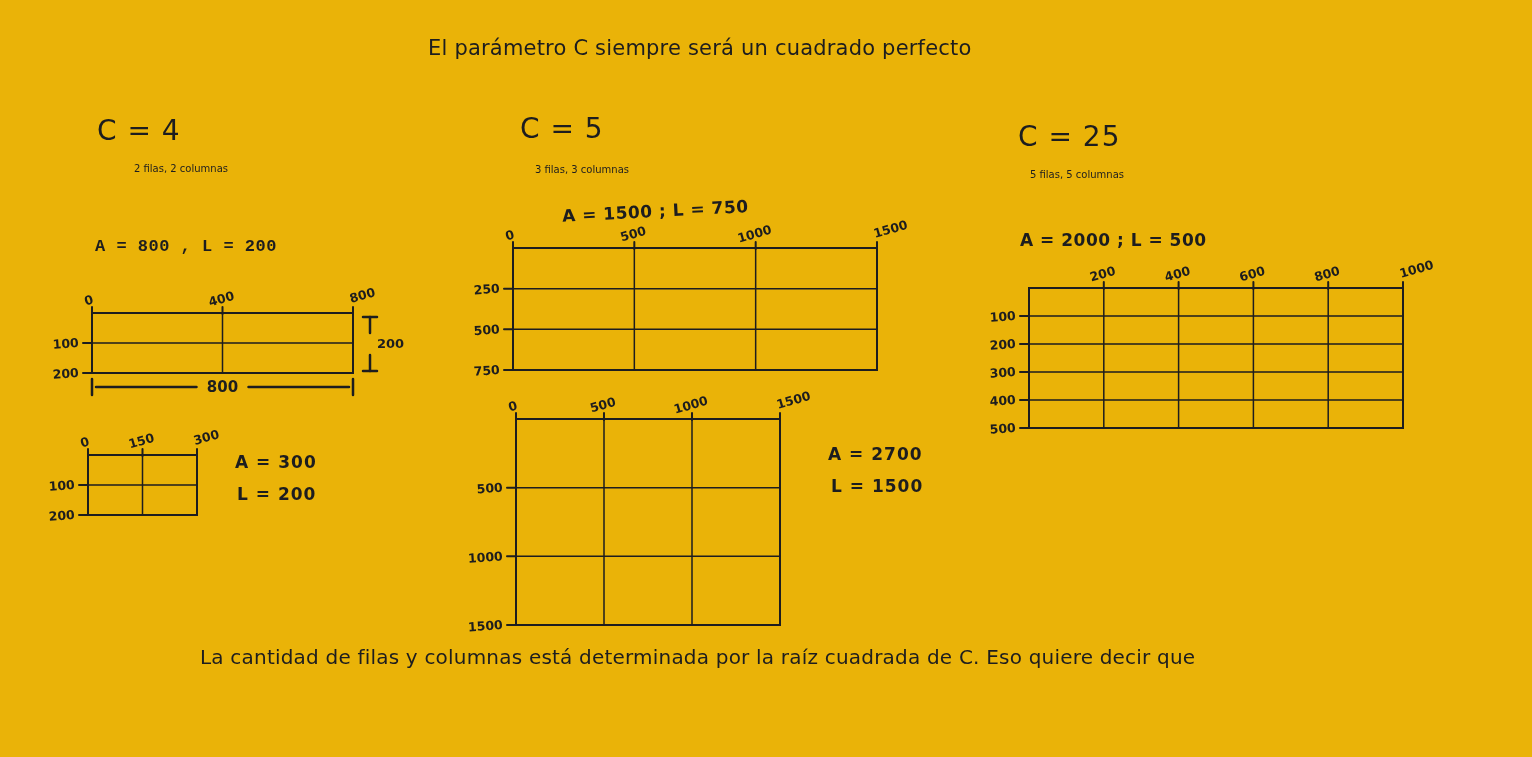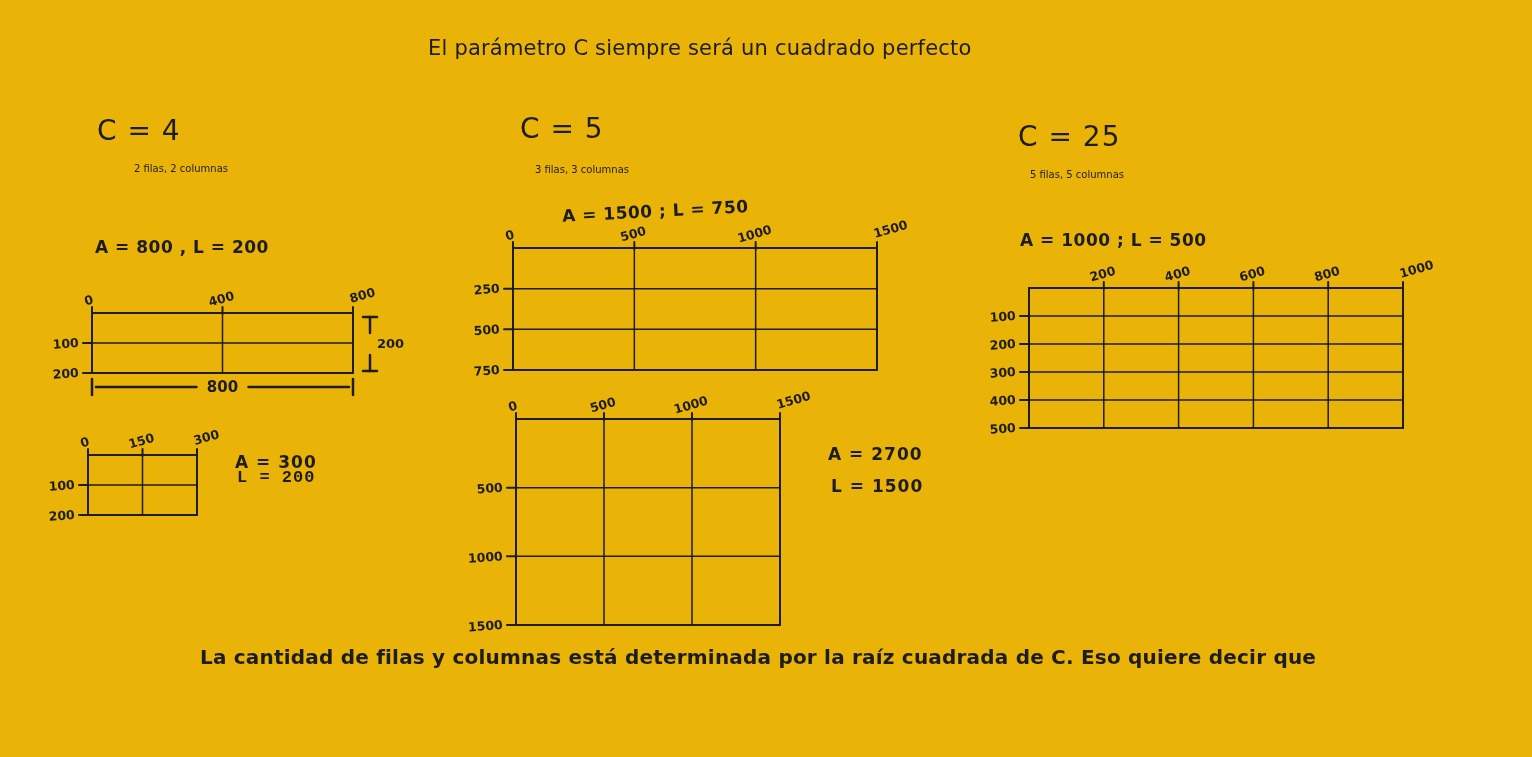--- a/index.html
+++ b/index.html
@@ -51,29 +51,29 @@
 </style>
 </head>
 <body>
 
 <div class="page">
 
   <div class="abs title" style="left:428px; top:36px;">El parámetro C siempre será un cuadrado perfecto</div>
 
   <div class="abs c-label" style="left:97px; top:114px;">C = 4</div>
   <div class="abs dims-label" style="left:134px; top:163px;">2 filas, 2 columnas</div>
-  <div class="abs params-label" style="left:95px; top:237px;">A = 800 ,   L = 200</div>
+  <div class="abs params-label" style="left:95px; top:237px;font-family:Liberation Mono, monospace;">A = 800 ,   L = 200</div>
 
   <div class="abs c-label" style="left:520px; top:112px;">C = 5</div>
   <div class="abs dims-label" style="left:535px; top:164px;">3 filas, 3 columnas</div>
   <div class="abs params-label" style="left:562px; top:201px; transform:rotate(-3deg);">A = 1500 ;   L = 750</div>
 
   <div class="abs c-label" style="left:1018px; top:120px;">C = 25</div>
   <div class="abs dims-label" style="left:1030px; top:169px;">5 filas, 5 columnas</div>
-  <div class="abs params-label" style="left:1020px; top:230px;">A = 1000  ;   L = 500</div>
+  <div class="abs params-label" style="left:1020px; top:230px;">A = 2000  ;   L = 500</div>
 
   <svg id="grid-canvas" viewBox="0 0 1532 757">
       <g>
         <rect x="92" y="313" width="261" height="60" fill="none" stroke="#1d1d1f" stroke-width="2"></rect>
         <line x1="222.5" y1="313" x2="222.5" y2="373" stroke="#1d1d1f" stroke-width="1.5" stroke-linecap="round"></line>
         <line x1="92" y1="343" x2="353" y2="343" stroke="#1d1d1f" stroke-width="1.5" stroke-linecap="round"></line>
         <line x1="92" y1="307" x2="92" y2="314" stroke="#1d1d1f" stroke-width="2" stroke-linecap="round"></line>
         <text x="94" y="303" fill="#1d1d1f" font-size="12.5" font-weight="700" text-anchor="end" font-family="&quot;DejaVu Sans&quot;, sans-serif" transform="rotate(-16 94 303)">0</text>
         <line x1="222.5" y1="307" x2="222.5" y2="314" stroke="#1d1d1f" stroke-width="2" stroke-linecap="round"></line>
         <text x="222.5" y="303" fill="#1d1d1f" font-size="12.5" font-weight="700" text-anchor="middle" font-family="&quot;DejaVu Sans&quot;, sans-serif" transform="rotate(-16 222.5 303)">400</text>
@@ -178,20 +178,20 @@
         <line x1="1020" y1="372" x2="1028" y2="372" stroke="#1d1d1f" stroke-width="2" stroke-linecap="round"></line>
         <text x="1016" y="376" fill="#1d1d1f" font-size="12.5" font-weight="700" text-anchor="end" font-family="&quot;DejaVu Sans&quot;, sans-serif" transform="rotate(-4 1016 376)">300</text>
         <line x1="1020" y1="400" x2="1028" y2="400" stroke="#1d1d1f" stroke-width="2" stroke-linecap="round"></line>
         <text x="1016" y="404" fill="#1d1d1f" font-size="12.5" font-weight="700" text-anchor="end" font-family="&quot;DejaVu Sans&quot;, sans-serif" transform="rotate(-4 1016 404)">400</text>
         <line x1="1020" y1="428" x2="1028" y2="428" stroke="#1d1d1f" stroke-width="2" stroke-linecap="round"></line>
         <text x="1016" y="432" fill="#1d1d1f" font-size="12.5" font-weight="700" text-anchor="end" font-family="&quot;DejaVu Sans&quot;, sans-serif" transform="rotate(-4 1016 432)">500</text>
       </g>
     </svg>
 
   <div class="abs annotation" style="left:235px; top:452px;">A = 300</div>
-  <div class="abs annotation" style="left:237px; top:468px;font-family:Liberation Mono, monospace;">L = 200</div>
+  <div class="abs annotation" style="left:237px; top:484px;">L = 200</div>
 
   <div class="abs annotation" style="left:828px; top:444px;">A = 2700</div>
   <div class="abs annotation" style="left:831px; top:476px;">L = 1500</div>
 
-  <div class="abs footer-line" style="left:200px; top:645px;font-weight:bold;">La cantidad de filas y columnas está determinada por la raíz cuadrada de C. Eso quiere decir que</div>
+  <div class="abs footer-line" style="left:200px; top:645px;">La cantidad de filas y columnas está determinada por la raíz cuadrada de C. Eso quiere decir que</div>
 
 </div>
 
 </body></html>

